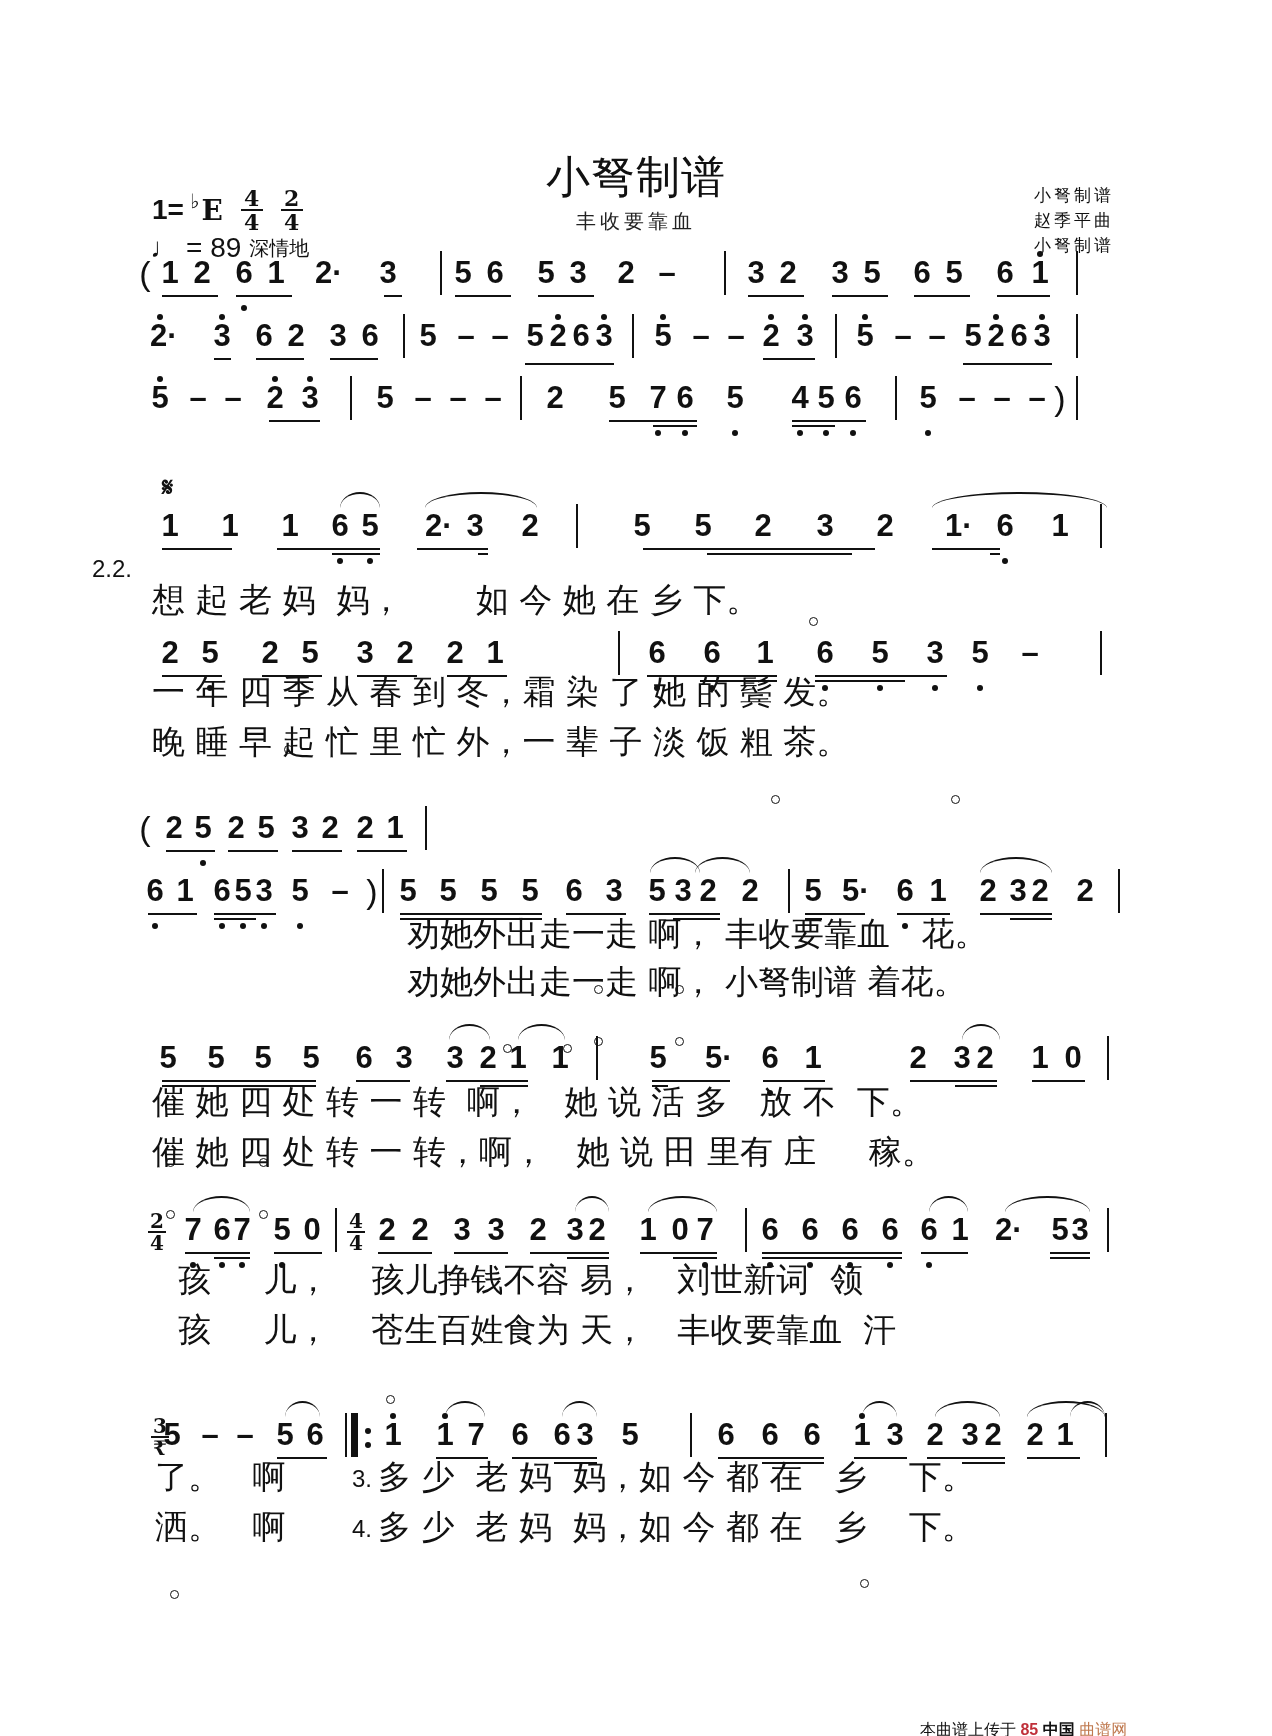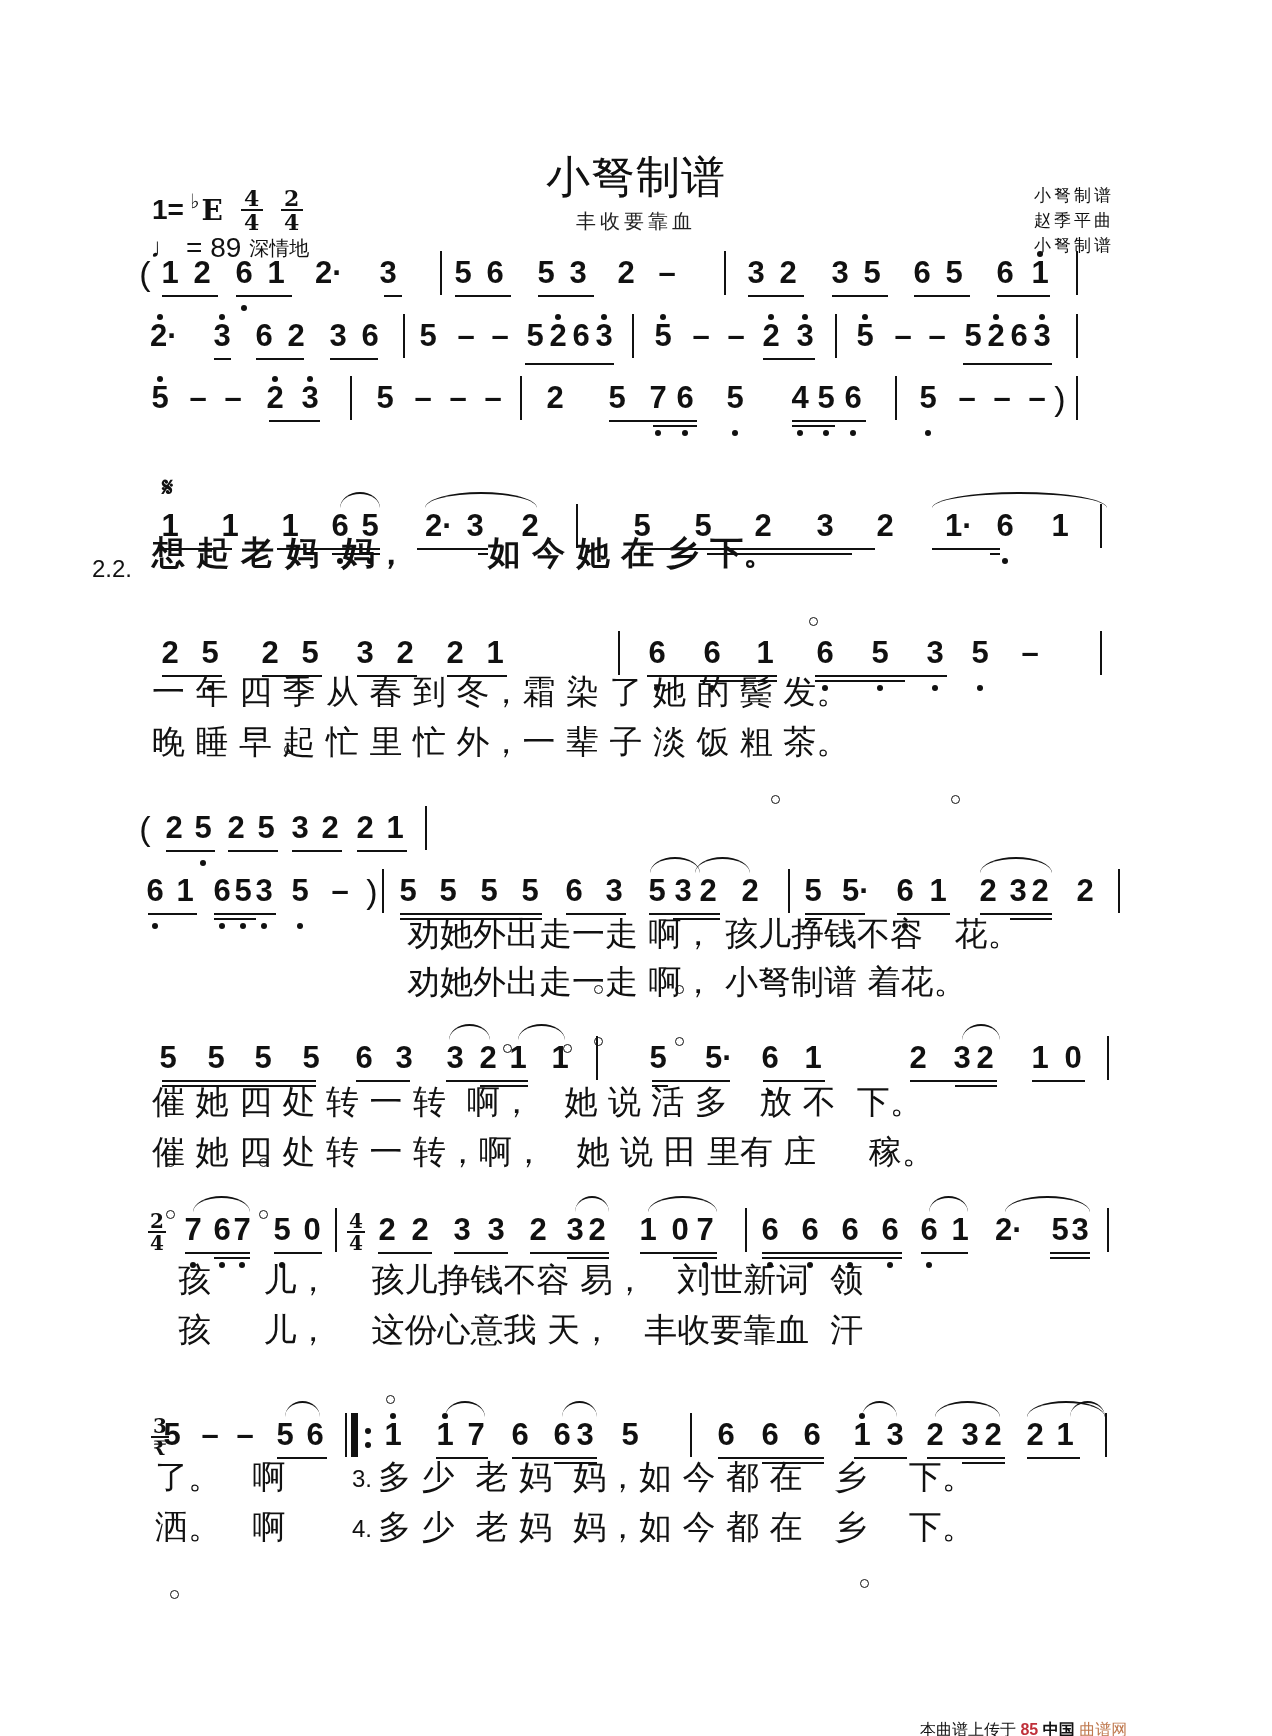--- a/index.html
+++ b/index.html
@@ -476,44 +476,44 @@
     <div class="ul" style="left: 1027px; width: 53px; top: 1457px;"></div>
     <div class="slur" style="left: 285px; width: 35px; top: 1401px;"></div>
     <div class="slur" style="left: 445px; width: 40px; top: 1401px;"></div>
     <div class="slur" style="left: 562px; width: 35px; top: 1401px;"></div>
     <div class="slur" style="left: 862px; width: 35px; top: 1401px;"></div>
     <div class="slur" style="left: 935px; width: 65px; top: 1401px;"></div>
     <div class="slur" style="left: 1027px; width: 78px; top: 1401px;"></div>
     <div class="slur" style="left: 1070px; width: 35px; top: 1401px;"></div>
   </div>
 <div id="lyrics">
-    <div class="lyric" style="left: 152px; top: 533px; font-weight: bold;">想 起 老 妈  妈，       如 今 她 在 乡 下。</div>
+    <div class="lyric" style="left: 152px; top: 580px;">想 起 老 妈  妈，       如 今 她 在 乡 下。</div>
     <div class="verse-num" style="left: 92px; top: 555px;">2.2.</div>
     <div class="circ" style="left: 809px; top: 617px;"></div>
     <div class="lyric" style="left: 152px; top: 672px;">一 年 四 季 从 春 到 冬，霜 染 了 她 的 鬓 发。</div>
     <div class="lyric" style="left: 152px; top: 722px;">晚 睡 早 起 忙 里 忙 外，一 辈 子 淡 饭 粗 茶。</div>
     <div class="circ" style="left: 284px; top: 745px;"></div>
     <div class="circ" style="left: 771px; top: 795px;"></div>
     <div class="circ" style="left: 951px; top: 795px;"></div>
-    <div class="lyric" style="left: 407px; top: 914px;">劝她外出走一走 啊， 孩儿挣钱不容   花。</div>
+    <div class="lyric" style="left: 407px; top: 914px;">劝她外出走一走 啊， 丰收要靠血   花。</div>
     <div class="lyric" style="left: 407px; top: 962px;">劝她外出走一走 啊， 小弩制谱 着花。</div>
     <div class="circ" style="left: 594px; top: 985px;"></div>
     <div class="circ" style="left: 675px; top: 985px;"></div>
     <div class="circ" style="left: 594px; top: 1037px;"></div>
     <div class="circ" style="left: 675px; top: 1037px;"></div>
     <div class="lyric" style="left: 152px; top: 1082px;">催 她 四 处 转 一 转  啊，   她 说 活 多   放 不  下。</div>
     <div class="lyric" style="left: 152px; top: 1132px;">催 她 四 处 转 一 转，啊，   她 说 田 里有 庄     稼。</div>
     <div class="circ" style="left: 166px; top: 1158px;"></div>
     <div class="circ" style="left: 259px; top: 1158px;"></div>
     <div class="circ" style="left: 166px; top: 1210px;"></div>
     <div class="circ" style="left: 259px; top: 1210px;"></div>
     <div class="circ" style="left: 563px; top: 1044px;"></div>
     <div class="circ" style="left: 503px; top: 1044px;"></div>
     <div class="lyric" style="left: 178px; top: 1260px;">孩     儿，    孩儿挣钱不容 易，   刘世新词  领</div>
-    <div class="lyric" style="left: 178px; top: 1310px;">孩     儿，    这份心意我 天，   丰收要靠血  汗</div>
+    <div class="lyric" style="left: 178px; top: 1310px;">孩     儿，    苍生百姓食为 天，   丰收要靠血  汗</div>
     <div class="circ" style="left: 386px; top: 1395px;"></div>
     <div class="lyric" style="left: 155px; top: 1457px;">了。   啊    </div>
     <div class="verse-num" style="left: 352px; top: 1465px;">3.</div>
     <div class="lyric" style="left: 155px; top: 1507px;">洒。   啊    </div>
     <div class="verse-num" style="left: 352px; top: 1515px;">4.</div>
     <div class="circ" style="left: 170px; top: 1590px;"></div>
     <div class="lyric" style="left: 378px; top: 1457px;">多 少  老 妈  妈，如 今 都 在   乡    下。</div>
     <div class="lyric" style="left: 378px; top: 1507px;">多 少  老 妈  妈，如 今 都 在   乡    下。</div>
     <div class="circ" style="left: 860px; top: 1579px;"></div>
   </div>

